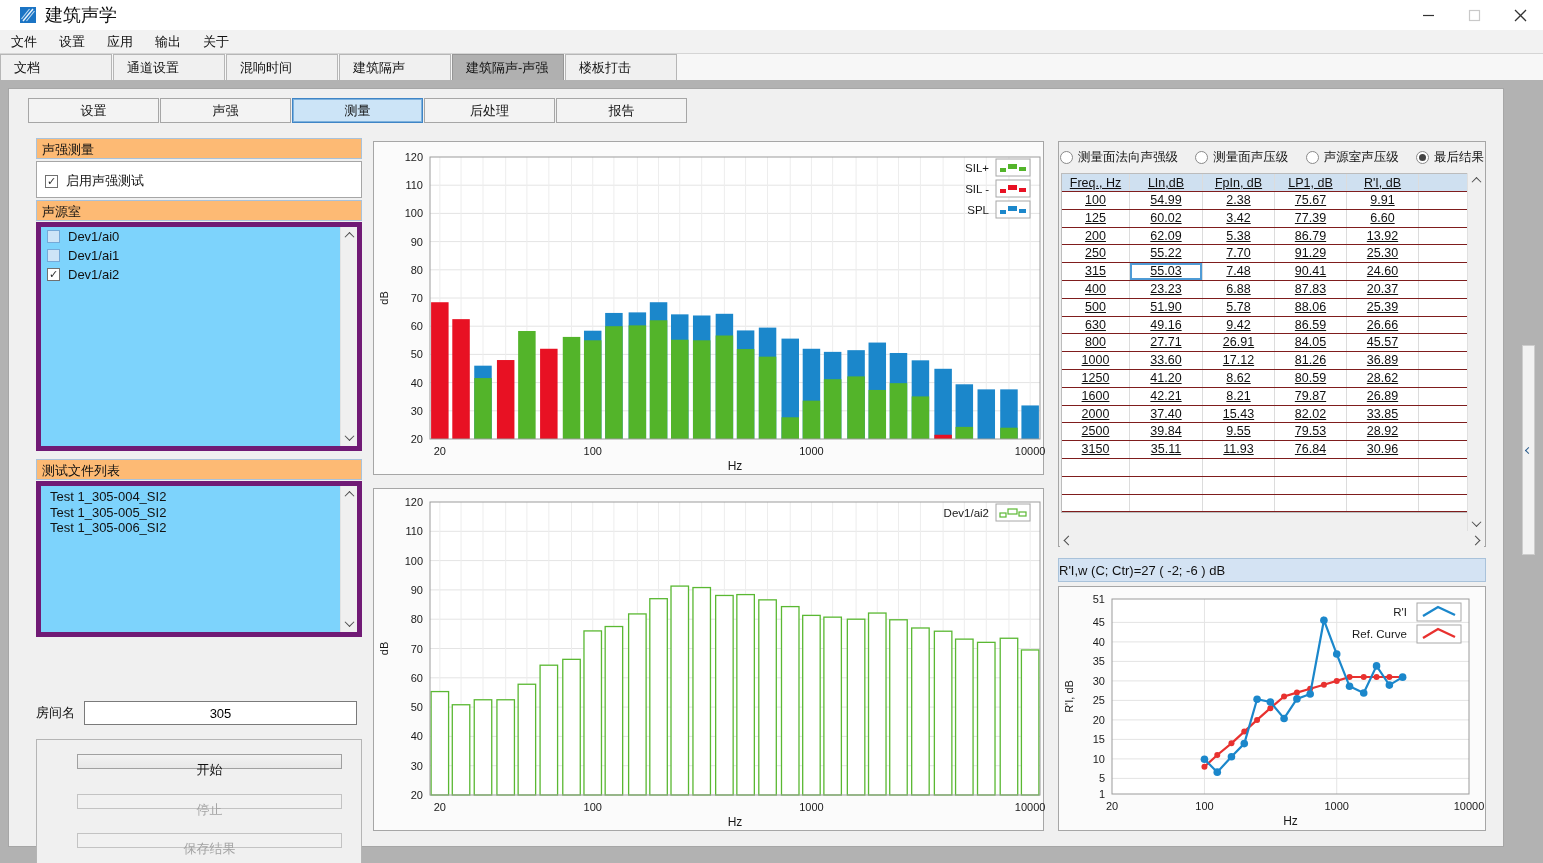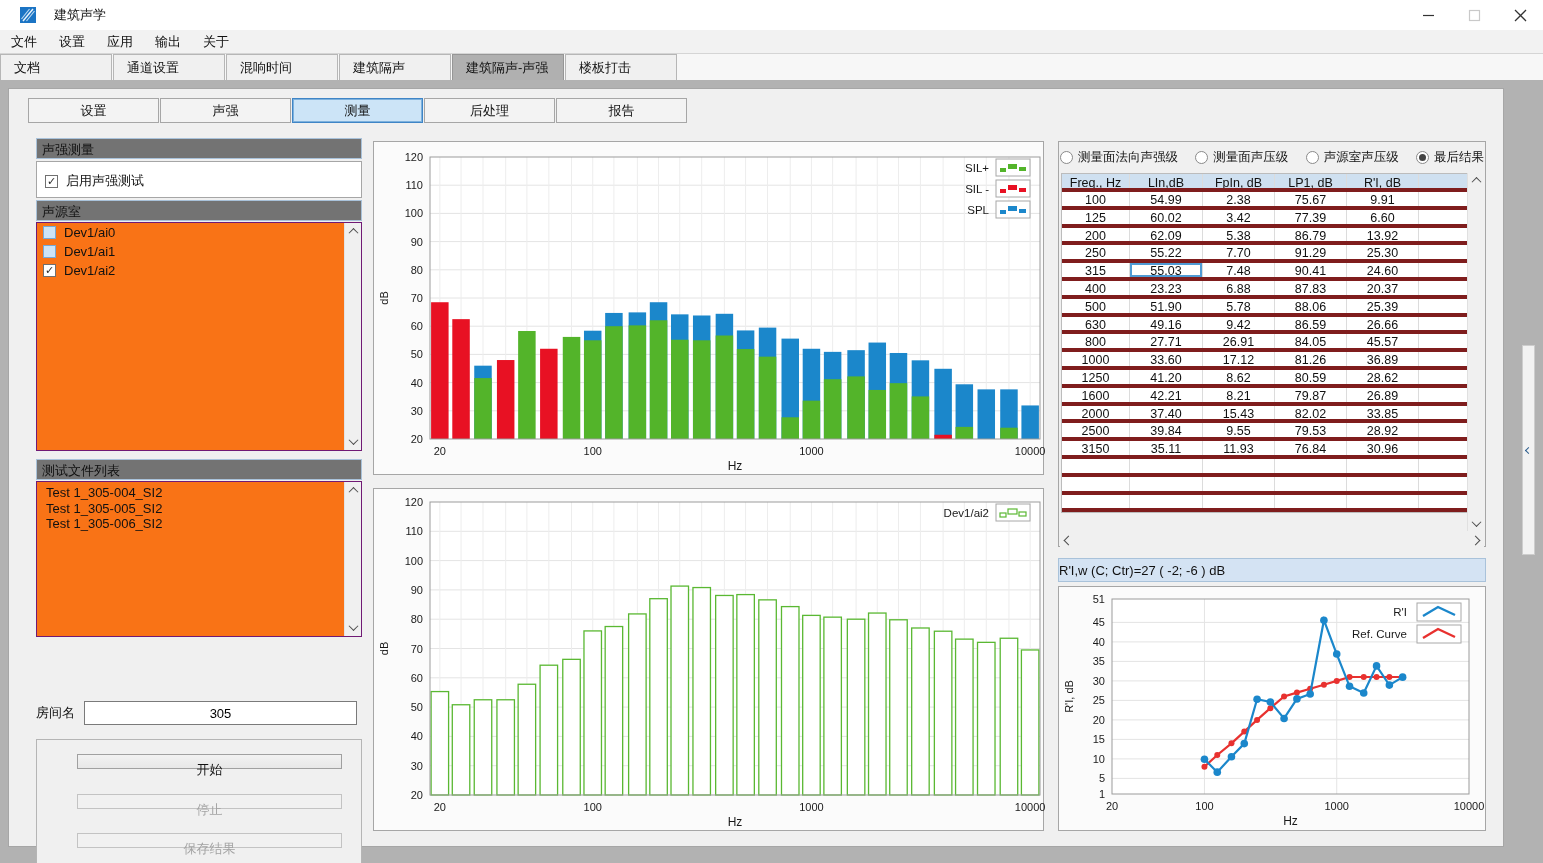--- a/index.html
+++ b/index.html
@@ -1,47 +1,47 @@
 <!DOCTYPE html>
 <html><head>
 <meta charset="utf-8">
 <style>
   html,body{margin:0;padding:0;width:1543px;height:863px;overflow:hidden;
     font-family:"Liberation Sans","DejaVu Sans",sans-serif;font-size:13px;color:#111;}
   .window{position:relative;width:1543px;height:863px;background:#fff;}
   
   .titlebar{position:absolute;left:0;top:0;width:1543px;height:30px;background:#ffffff;display:flex;align-items:center;}
   .app-icon{margin-left:20px;width:18px;height:18px;display:inline-block;}
-  .tb-title{margin-left:16px;font-size:13px;}
+  .tb-title{margin-left:7px;font-size:18px;}
   .win-controls{position:absolute;right:0;top:0;height:30px;display:flex;}
   .win-btn{width:46px;height:30px;display:flex;align-items:center;justify-content:center;cursor:default;}
   
   .menubar{position:absolute;left:0;top:30px;width:1543px;height:23px;background:#f2f2f2;border-bottom:1px solid #d5d5d5;display:flex;align-items:center;}
   .menu-item{padding:0 11px;height:23px;line-height:23px;}
   
   .tabrow{position:absolute;left:0;top:54px;width:1543px;height:26px;background:#f7f7f7;display:flex;}
   .tab{width:112px;height:26px;line-height:26px;box-sizing:border-box;padding-left:13px;background:#f0f0f0;
        border:1px solid #b6b6b6;border-bottom:none;margin-right:1px;}
   .tab.selected{background:#b0b0b0;border-color:#969696;}
   
   .frame{position:absolute;left:0;top:80px;width:1543px;height:783px;background:#b2b2b2;}
   .content{position:absolute;left:8px;top:8px;width:1496px;height:759px;background:#f0f0f0;border:1px solid #a6a6a6;box-sizing:border-box;}
   
   .subtabs{position:absolute;left:19px;top:9px;display:flex;}
   .subtab{width:131px;height:25px;line-height:23px;text-align:center;box-sizing:border-box;background:#f3f3f3;border:1px solid #a6a6a6;margin-right:1px;}
   .subtab.selected{background:#cce4f7;border:1px solid #3f85c6;box-shadow:inset 0 0 0 1px #7db1dd;}
   
   .lp{position:absolute;left:27px;top:49px;width:326px;}
-  .sec-h{height:21px;line-height:21px;background:#737373;border:1px solid #a9c2da;box-sizing:border-box;padding-left:5px;}
+  .sec-h{height:21px;line-height:21px;background:#fdba74;border:1px solid #a9c2da;box-sizing:border-box;padding-left:5px;}
   .white-box{background:#fff;border:1px solid #a6a6a6;box-sizing:border-box;}
   .cb-row{display:flex;align-items:center;height:20px;padding:2px 0 2px 8px;}
   .cbx{width:13px;height:13px;box-sizing:border-box;border:1px solid #707070;background:#fff;display:inline-flex;align-items:center;justify-content:center;font-size:11px;font-weight:bold;color:#2b2b2b;line-height:11px;}
   .cbx.lightblue{background:#cde4f7;border-color:#74a9d8;}
   .cb-label{margin-left:8px;}
-  .listbox{position:relative;background:#f97316;border:1px solid #701a75;box-sizing:border-box;}
+  .listbox{position:relative;background:#7dd3fc;border:5px solid #701a75;box-sizing:border-box;}
   .list-inner{position:absolute;left:0;top:0;right:17px;bottom:0;overflow:hidden;}
   .li-row{display:flex;align-items:center;height:19px;padding-left:6px;}
   .file-row{height:15.5px;line-height:15.5px;padding-left:9px;white-space:nowrap;}
   .vscroll{position:absolute;right:0;top:0;bottom:0;width:17px;background:#f0f0f0;border-left:1px solid #e3e3e3;box-sizing:border-box;}
   .vscroll .sb-btn{position:absolute;left:0;width:17px;height:17px;display:flex;align-items:center;justify-content:center;}
   .vscroll .sb-btn.top{top:0;} .vscroll .sb-btn.bot{bottom:0;}
   .chev{width:6px;height:6px;border-left:1.6px solid #4e4e4e;border-top:1.6px solid #4e4e4e;display:inline-block;}
   .chev.up{transform:rotate(45deg) translate(1px,1px);}
   .chev.down{transform:rotate(225deg) translate(1px,1px);}
   .chev.left{transform:rotate(-45deg);}
@@ -57,21 +57,21 @@
   svg{overflow:visible;display:block;}
   svg text{font-family:"Liberation Sans","DejaVu Sans",sans-serif;}
   
   .rp-a{position:absolute;left:1049px;top:52px;width:428px;height:406px;background:#f0f0f0;border:1px solid #a6a6a6;box-sizing:border-box;}
   .radio-row{position:absolute;left:1px;top:2px;width:424px;height:27px;display:flex;align-items:center;justify-content:space-between;padding:0 0;box-sizing:border-box;}
   .radio-item{display:flex;align-items:center;}
   .radio-circ{width:13px;height:13px;border-radius:50%;border:1px solid #8a8a8a;background:#fff;box-sizing:border-box;display:inline-flex;align-items:center;justify-content:center;}
   .radio-dot{width:7px;height:7px;border-radius:50%;background:#444;}
   .radio-label{margin-left:5px;font-size:12.5px;}
   .rtable{position:absolute;left:2px;top:31px;width:407px;background:#fff;border:1px solid #bcbcbc;box-sizing:content-box;}
-  .tr{display:flex;height:17.8px;line-height:17.8px;border-bottom:4px solid #7f1d1d;box-sizing:border-box;background:#fff;}
+  .tr{display:flex;height:17.8px;line-height:17.8px;border-bottom:1px solid #7f1d1d;box-sizing:border-box;background:#fff;text-decoration:underline;}
   .tr.head{background:#cfe0f0;height:18px;line-height:18px;}
   .td{box-sizing:border-box;border-right:1px solid #dcdcdc;text-align:center;font-size:12.5px;overflow:hidden;white-space:nowrap;}
   .td.c0{width:68px;} .td.c1{width:73px;} .td.c2{width:72px;} .td.c3{width:72px;} .td.c4{width:72px;} .td.c5{flex:1;border-right:none;}
   .td.sel{box-shadow:inset 0 0 0 2px #4f9bd5;}
   .tvscroll{position:absolute;right:1px;top:31px;width:17px;background:#f0f0f0;border-left:1px solid #e0e0e0;box-sizing:border-box;}
   .hscroll{position:absolute;left:1px;width:424px;height:15px;background:#f0f0f0;}
   .hscroll .sb-btn{position:absolute;top:0;width:17px;height:15px;display:flex;align-items:center;justify-content:center;}
   .result-hdr{position:absolute;left:1049px;top:469px;width:428px;height:24px;line-height:24px;background:#d4e3f3;border:1px solid #a9c2da;box-sizing:border-box;font-size:13px;}
   
   .splitter{position:absolute;left:1522px;top:265px;width:13px;height:210px;background:#f2f2f2;border:1px solid #cdcdcd;box-sizing:border-box;display:flex;align-items:center;justify-content:center;}

